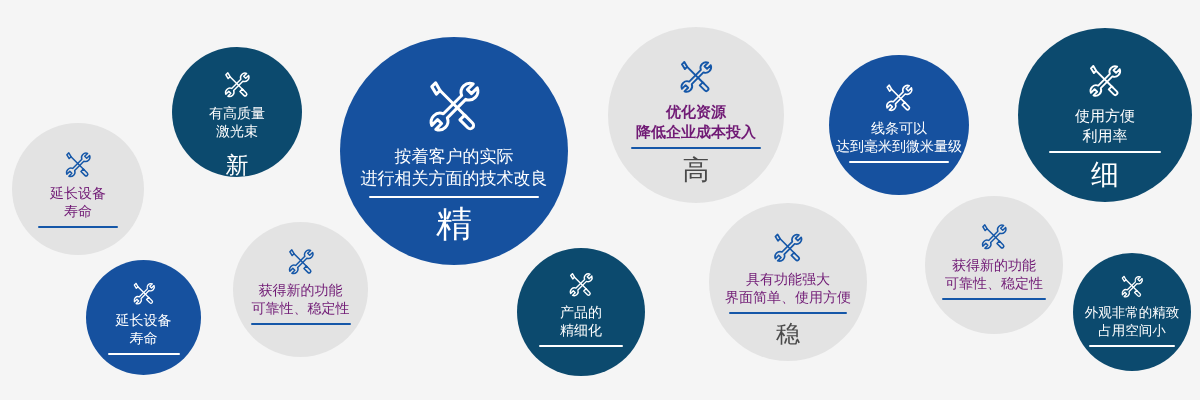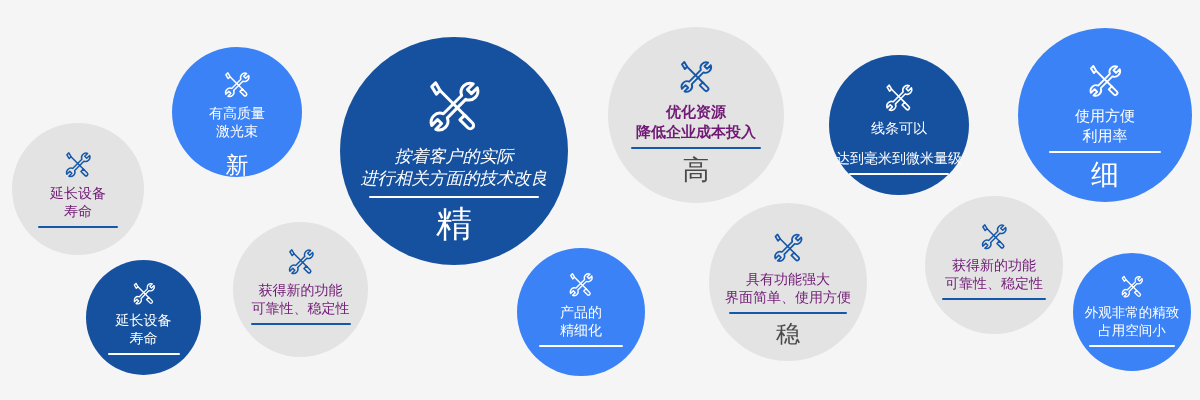--- a/index.html
+++ b/index.html
@@ -43,21 +43,21 @@
     height:2px;
     border-radius:1px;
     margin:5px 0 2px 0;
   }
   .bigchar{
     font-weight:400;
     line-height:1;
   }
 
   
-  .t-blue{background:#3b82f6;color:#ffffff;text-align:center;}
+  .t-blue{background:#0c4a6e;color:#ffffff;text-align:center;}
   .t-blue .divider{background:#ffffff;}
   .t-blue .bigchar{color:#ffffff;}
 
   
   .t-deep{background:#16519f;color:#ffffff;}
   .t-deep .divider{background:#ffffff;}
   .t-deep .bigchar{color:#ffffff;}
 
   
   .t-grey{background:#e3e3e3;color:#1557a8;}
@@ -102,21 +102,21 @@
     </div>
     <div class="bubble t-deep" style="left: 340px; top: 37px; width: 228px; height: 228px; padding-top: 38px;">
       <span class="icon" style="margin-bottom: 11px;">
         <svg width="60" height="60" viewBox="0 0 64 64" fill="none" stroke="#ffffff" stroke-width="3.2" stroke-linecap="round" stroke-linejoin="round">
           <path d="M52.5 9.5 a9.5 9.5 0 0 0 -12.3 12.3 L20.6 41.4 a9.5 9.5 0 0 0 -12.3 12.3 l6.2 -6.2 4.3 4.3 -6.2 6.2 a9.5 9.5 0 0 0 12.3 -12.3 L44.5 26 a9.5 9.5 0 0 0 12.3 -12.3 l-6.2 6.2 -4.3 -4.3 z"></path>
           <path d="M12.4 8.3 l-4.1 4.1 4.9 8.0 3.9 -3.9 z"></path>
           <path d="M17.1 16.5 L44.8 44.2"></path>
           <path d="M43.4 42.8 l8.4 8.4 a3.6 3.6 0 0 1 -5.1 5.1 l-8.4 -8.4 z"></path>
         </svg>
       </span>
-      <div class="lines" style="font-size: 17px; font-style: italic;">
+      <div class="lines" style="font-size: 17px;">
         <span class="ln">按着客户的实际</span>
         <span class="ln">进行相关方面的技术改良</span>
       </div>
       <div class="divider" style="width: 170px;"></div>
       <div class="bigchar" style="font-size: 36px; margin-top: 6px;">精</div>
     </div>
     <div class="bubble t-grey" style="left: 608px; top: 27px; width: 176px; height: 176px; padding-top: 30px;">
       <span class="icon" style="margin-bottom: 7px;">
         <svg width="38" height="38" viewBox="0 0 64 64" fill="none" stroke="#1557a8" stroke-width="3.2" stroke-linecap="round" stroke-linejoin="round">
           <path d="M52.5 9.5 a9.5 9.5 0 0 0 -12.3 12.3 L20.6 41.4 a9.5 9.5 0 0 0 -12.3 12.3 l6.2 -6.2 4.3 4.3 -6.2 6.2 a9.5 9.5 0 0 0 12.3 -12.3 L44.5 26 a9.5 9.5 0 0 0 12.3 -12.3 l-6.2 6.2 -4.3 -4.3 z"></path>
@@ -134,21 +134,21 @@
     </div>
     <div class="bubble t-deep" style="left: 829px; top: 55px; width: 140px; height: 140px; padding-top: 26px;">
       <span class="icon" style="margin-bottom: 6px;">
         <svg width="32" height="32" viewBox="0 0 64 64" fill="none" stroke="#ffffff" stroke-width="3.2" stroke-linecap="round" stroke-linejoin="round">
           <path d="M52.5 9.5 a9.5 9.5 0 0 0 -12.3 12.3 L20.6 41.4 a9.5 9.5 0 0 0 -12.3 12.3 l6.2 -6.2 4.3 4.3 -6.2 6.2 a9.5 9.5 0 0 0 12.3 -12.3 L44.5 26 a9.5 9.5 0 0 0 12.3 -12.3 l-6.2 6.2 -4.3 -4.3 z"></path>
           <path d="M12.4 8.3 l-4.1 4.1 4.9 8.0 3.9 -3.9 z"></path>
           <path d="M17.1 16.5 L44.8 44.2"></path>
           <path d="M43.4 42.8 l8.4 8.4 a3.6 3.6 0 0 1 -5.1 5.1 l-8.4 -8.4 z"></path>
         </svg>
       </span>
-      <div class="lines" style="font-size: 14px; gap: 12px;">
+      <div class="lines" style="font-size: 14px;">
         <span class="ln">线条可以</span>
         <span class="ln">达到毫米到微米量级</span>
       </div>
       <div class="divider" style="width: 100px;"></div>
     </div>
     <div class="bubble t-blue" style="left: 1018px; top: 28px; width: 174px; height: 174px; padding-top: 33px;">
       <span class="icon" style="margin-bottom: 7px;">
         <svg width="38" height="38" viewBox="0 0 64 64" fill="none" stroke="#ffffff" stroke-width="3.2" stroke-linecap="round" stroke-linejoin="round">
           <path d="M52.5 9.5 a9.5 9.5 0 0 0 -12.3 12.3 L20.6 41.4 a9.5 9.5 0 0 0 -12.3 12.3 l6.2 -6.2 4.3 4.3 -6.2 6.2 a9.5 9.5 0 0 0 12.3 -12.3 L44.5 26 a9.5 9.5 0 0 0 12.3 -12.3 l-6.2 6.2 -4.3 -4.3 z"></path>
           <path d="M12.4 8.3 l-4.1 4.1 4.9 8.0 3.9 -3.9 z"></path>

